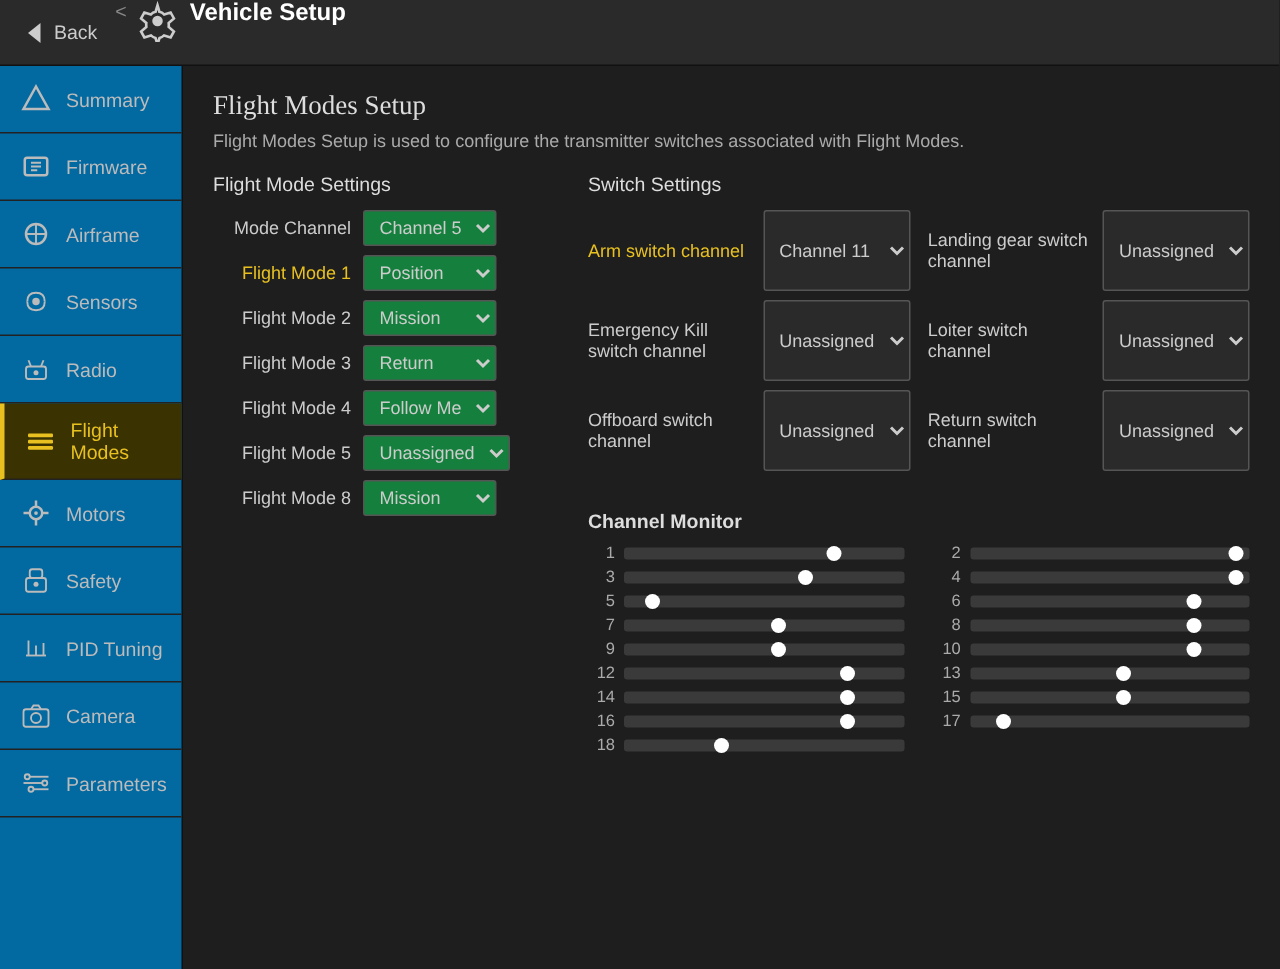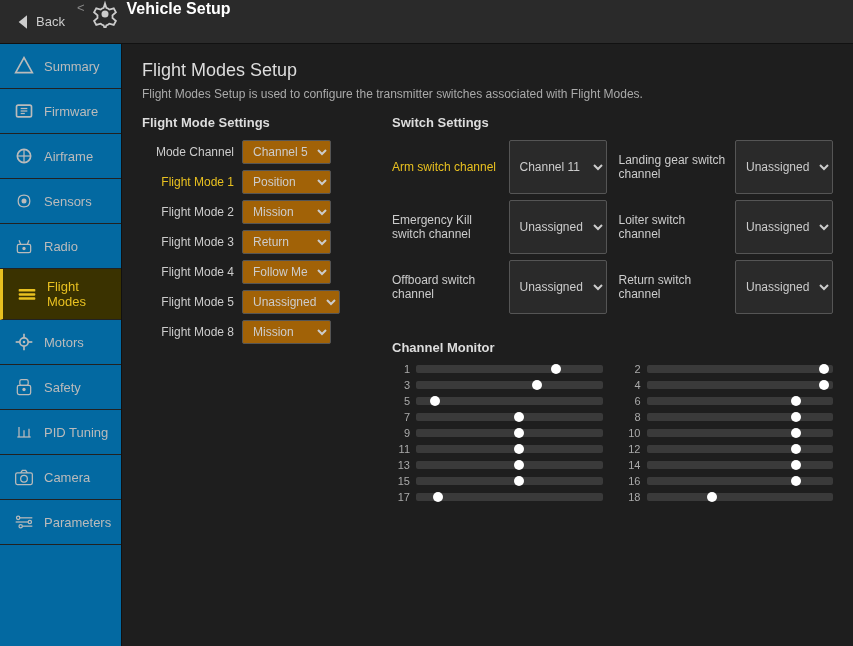--- a/index.html
+++ b/index.html
@@ -96,35 +96,36 @@
     .content {
       flex: 1;
       background: #1e1e1e;
       padding: 16px 20px;
       overflow-y: auto;
     }
     .page-title {
       font-size: 18px;
       color: #ddd;
       margin-bottom: 6px;
+      font-family: Liberation Serif, serif;
     }
     .page-desc {
       font-size: 12px;
       color: #aaa;
       margin-bottom: 14px;
     }
 
     .settings-row {
       display: flex;
       gap: 30px;
       margin-bottom: 16px;
     }
 
     .section-label {
-      font-weight: bold;
+      font-weight: normal;
       color: #ddd;
       margin-bottom: 10px;
       font-size: 13px;
     }
 
     
     .flight-settings {
       min-width: 220px;
     }
     .fm-row {
@@ -135,21 +136,21 @@
     .fm-label {
       width: 100px;
       color: #ccc;
       font-size: 12px;
       text-align: right;
       padding-right: 8px;
     }
     .fm-label.highlight { color: #e8c020; }
 
     select {
-      background: #a16207;
+      background: #15803d;
       color: #ccc;
       border: 1px solid #555;
       padding: 3px 6px;
       font-size: 12px;
       cursor: pointer;
       outline: none;
       border-radius: 2px;
     }
 
     
@@ -540,26 +541,20 @@
                   <div class="cm-indicator" style="left: 55%;"></div>
                 </div>
               </div>
               <div class="cm-row">
                 <div class="cm-num">10</div>
                 <div class="cm-bar-container">
                   <div class="cm-indicator" style="left: 80%;"></div>
                 </div>
               </div>
               <div class="cm-row">
-                <div class="cm-num">11</div>
-                <div class="cm-bar-container">
-                  <div class="cm-indicator" style="left: 55%;"></div>
-                </div>
-              </div>
-              <div class="cm-row">
                 <div class="cm-num">12</div>
                 <div class="cm-bar-container">
                   <div class="cm-indicator" style="left: 80%;"></div>
                 </div>
               </div>
               <div class="cm-row">
                 <div class="cm-num">13</div>
                 <div class="cm-bar-container">
                   <div class="cm-indicator" style="left: 55%;"></div>
                 </div>

